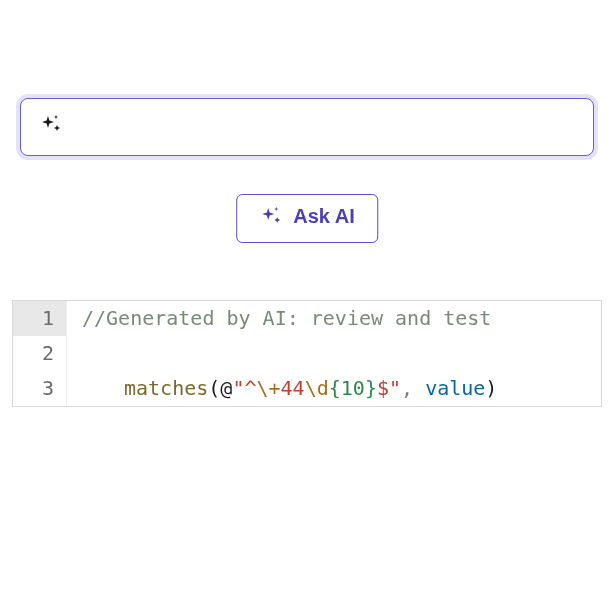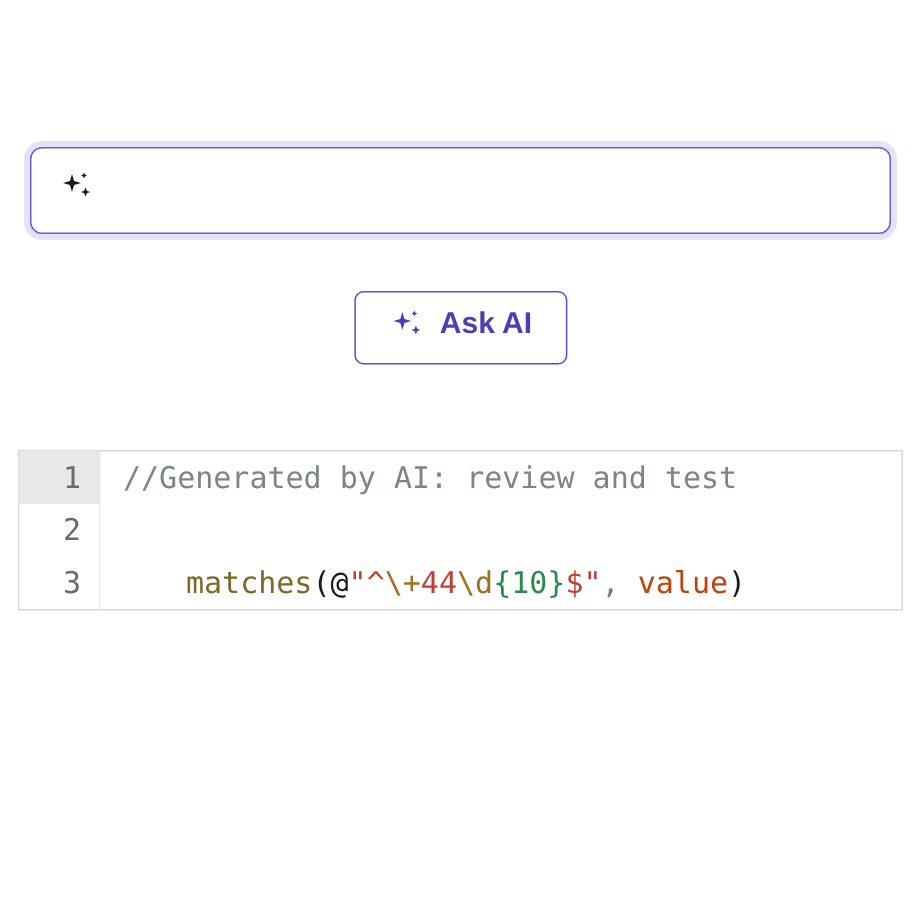--- a/index.html
+++ b/index.html
@@ -86,21 +86,21 @@
       display: flex;
     }
     .tok-comment { color: #7a8a7a; }
     .tok-func { color: #7a6a2a; margin-left: 42px; }
     .tok-paren { color: #1a1a1a; }
     .tok-at { color: #1a1a1a; }
     .tok-str { color: #c04030; }
     .tok-esc { color: #a07020; }
     .tok-num-lit { color: #2a8a4a; }
     .tok-comma { color: #7a7a7a; }
-    .tok-ident { color: #c2410c; }
+    .tok-ident { color: #0369a1; }
   </style>
 </head>
 <body>
 
 <div class="input-wrapper">
   <span class="sparkle-icon">
     <svg width="24" height="24" viewBox="0 0 24 24" fill="none">
       <path d="M9 3 L10.4 7.6 L15 9 L10.4 10.4 L9 15 L7.6 10.4 L3 9 L7.6 7.6 Z" fill="#1a1a1a"></path>
       <path d="M18 12 L18.9 14.1 L21 15 L18.9 15.9 L18 18 L17.1 15.9 L15 15 L17.1 14.1 Z" fill="#1a1a1a"></path>
       <path d="M17 2 L17.6 3.4 L19 4 L17.6 4.6 L17 6 L16.4 4.6 L15 4 L16.4 3.4 Z" fill="#1a1a1a"></path>

